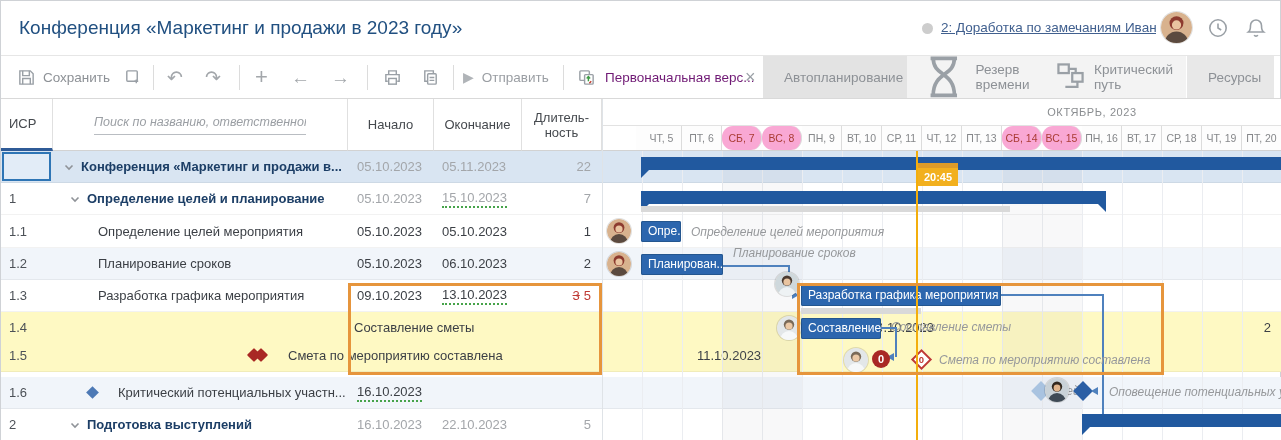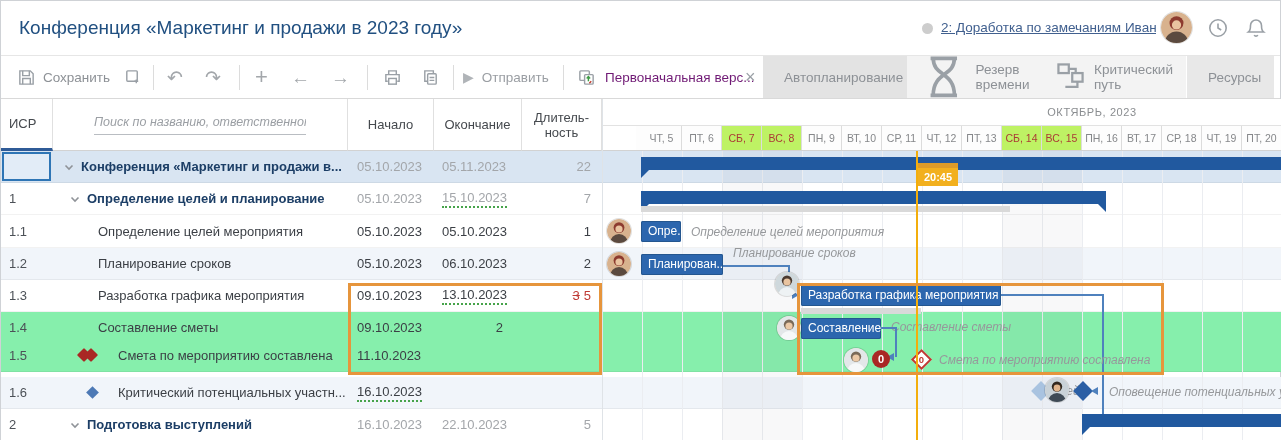--- a/index.html
+++ b/index.html
@@ -31,25 +31,25 @@
   .content{position:absolute;left:0;top:98px;width:1281px;height:342px;}
   
   .thead{position:absolute;left:0;top:0;height:52px;box-sizing:border-box;border-right:1px solid #e0e0e0;border-bottom:1px solid #d2d2d2;display:flex;align-items:center;justify-content:center;font-size:13px;color:#45494e;background:#fff;text-align:center;line-height:15px;}
   .th-wbs{justify-content:flex-start;padding-left:8px;border-bottom:3px solid #2f5b97;}
   .search-line{width:212px;border-bottom:1px solid #b9bdc2;padding-bottom:4px;font-style:italic;color:#9b9fa4;font-size:12.5px;text-align:center;white-space:nowrap;overflow:hidden;}
   
   .g-month{position:absolute;left:601px;top:0;width:680px;height:27px;border-bottom:1px solid #e2e2e2;box-sizing:border-box;background:#fff;}
   .g-month span{position:absolute;left:400px;top:7px;width:180px;text-align:center;font-size:11px;color:#8a8d90;letter-spacing:.6px;}
   .g-days{position:absolute;left:601px;top:27px;width:680px;height:25px;border-bottom:1px solid #d2d2d2;box-sizing:border-box;}
   .day-cell{position:absolute;top:0;width:40px;height:24px;box-sizing:border-box;border-right:1px solid #dcdcdc;font-size:10.5px;color:#85878a;display:flex;align-items:center;justify-content:center;background:#fdfdfd;white-space:nowrap;}
-  .day-cell.wkd{background:#bef264;color:#aa3c35;}
+  .day-cell.wkd{background:#f9a8d4;color:#aa3c35;border-radius:11px;}
 
   
   .trow{position:absolute;left:0;width:1281px;box-sizing:border-box;border-bottom:1px solid rgba(0,0,0,.05);display:flex;font-size:13px;color:#3b3f45;}
-  .r-sel{background:#d9e5f2;} .r-alt{background:#f1f5fa;} .r-grn{background:#86efac;} .r-wht{background:#fff;}
+  .r-sel{background:#d9e5f2;} .r-alt{background:#f1f5fa;} .r-grn{background:#fef9c3;justify-content:space-between;} .r-wht{background:#fff;}
   .cell{box-sizing:border-box;display:flex;align-items:center;}
   .c-wbs{width:52px;padding-left:8px;color:#4c5157;}
   .c-name{width:295px;position:relative;overflow:hidden;white-space:nowrap;}
   .c-start{width:86px;padding-left:9px;}
   .c-end{width:88px;padding-left:8px;}
   .c-dur{width:80px;justify-content:flex-end;padding-right:11px;}
   .nm-b{font-weight:bold;color:#1c3e66;}
   .dt-gray{color:#a3a6aa;}
   .chev{width:12px;height:12px;margin-right:6px;flex:none;color:#8f9398;}
   .chev svg{width:12px;height:12px;}

